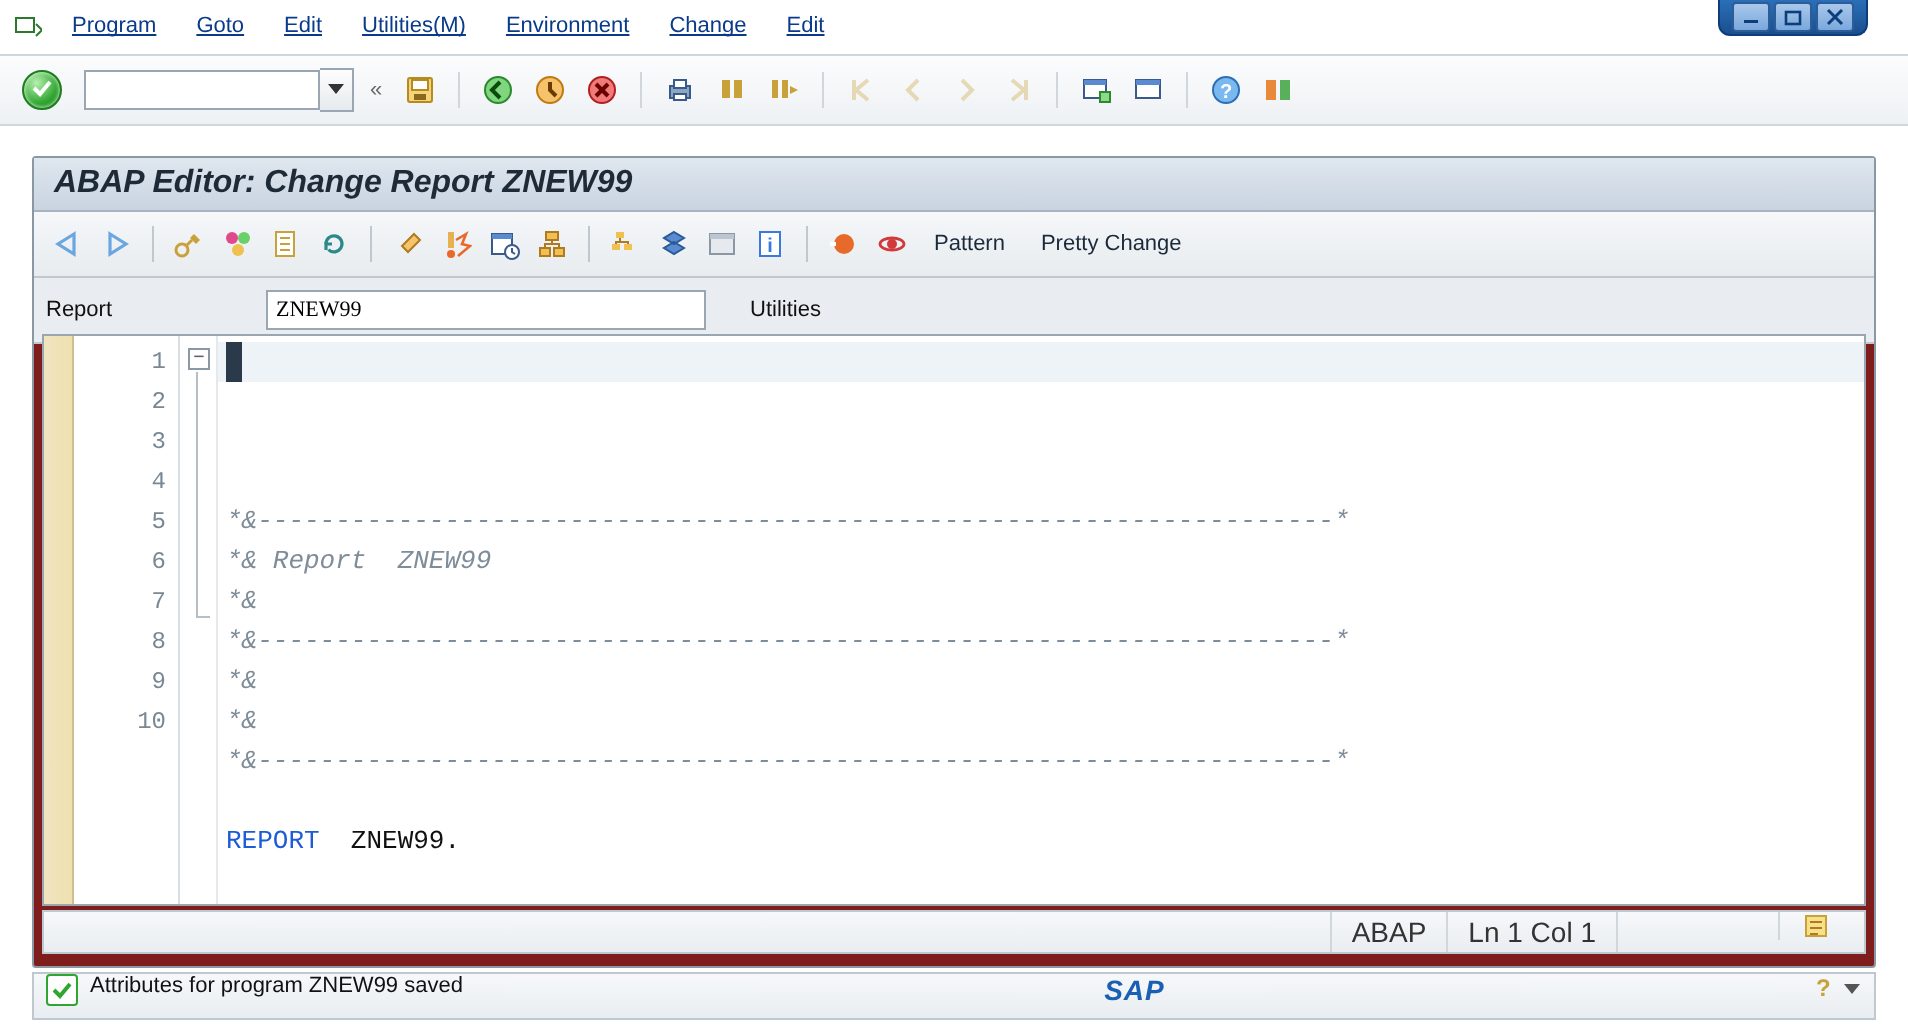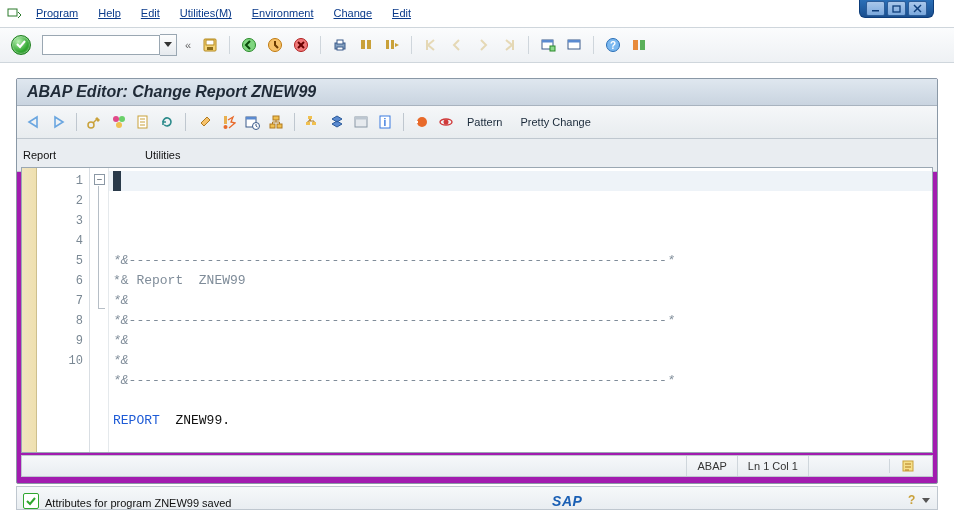--- a/index.html
+++ b/index.html
@@ -14,21 +14,21 @@
 .menuitem span{text-decoration:underline;text-decoration-skip-ink:none}
 .toolbar1{display:flex;align-items:center;padding:3px 10px;border-bottom:1px solid #cfd6dc;gap:4px;height:28px;background:linear-gradient(#fbfcfd,#eef1f4)}
 .greenball{width:18px;height:18px;border-radius:50%;background:radial-gradient(circle at 35% 30%,#b6f0b0,#2fa62f 60%,#1d7f1d);border:1px solid #1d7f1d;box-shadow:inset 0 0 2px #fff}
 .combo{display:flex;align-items:center;margin-left:6px}
 .combo input{width:110px;height:18px;border:1px solid #9aa7b2;background:#fff;padding:0 3px;font:11px Tahoma}
 .combo .drop{width:16px;height:20px;border:1px solid #9aa7b2;border-left:none;background:linear-gradient(#fdfdfd,#e6eaee);display:flex;align-items:center;justify-content:center}
 .tb-sep{width:1px;height:18px;background:#cfd6dc;margin:0 4px}
 .chev{color:#666;font-size:11px;margin:0 4px}
 .tbbtn{width:22px;height:22px;display:flex;align-items:center;justify-content:center;border-radius:2px}
 .tbbtn.disabled{opacity:.35}
-.mainpane{position:absolute;left:16px;right:16px;top:78px;bottom:30px;border:1px solid #8a98a6;background:#a21caf;border-radius:2px}
+.mainpane{position:absolute;left:16px;right:16px;top:78px;bottom:30px;border:1px solid #8a98a6;background:#7f1d1d;border-radius:2px}
 .paneltitle{background:linear-gradient(#dfe7ef,#c9d4e0);border-bottom:1px solid #a8b3bf;padding:4px 10px;font:700 italic 16px Arial,Helvetica,sans-serif;color:#1f2a37}
 .apptoolbar{display:flex;align-items:center;padding:3px 6px;gap:2px;border-bottom:1px solid #bfc7cf;background:linear-gradient(#f5f7f9,#e8ecef);height:26px}
 .at-sep{width:1px;height:18px;background:#bfc7cf;margin:0 5px}
 .txtbtn{padding:2px 8px;color:#1a2a3a}
 .reportbar{display:flex;align-items:center;padding:4px 6px;gap:10px;border-bottom:1px solid #bfc7cf;background:#e9edf1;height:24px}
 .reportbar .lbl{width:100px}
 .reportbar input{width:210px;height:18px;border:1px solid #9aa7b2;background:#fff;padding:0 4px;font:11px Tahoma}
 .reportbar .status{margin-left:12px}
 .editorwrap{position:absolute;left:4px;right:4px;top:88px;bottom:30px;border:1px solid #9aa7b2;background:#fff;display:flex}
 .marker{width:14px;background:linear-gradient(90deg,#f0e4c0,#efe0af);border-right:1px solid #cdbf8e}
@@ -36,25 +36,25 @@
 .foldcol{width:18px;background:#fff;border-right:1px solid #e5e9ec;position:relative}
 .foldbox{position:absolute;top:6px;left:4px;width:9px;height:9px;border:1px solid #8b98a5;background:#fff;font:9px/9px monospace;text-align:center;color:#55606b}
 .foldline{position:absolute;left:8px;top:18px;width:1px;height:122px;background:#b6bec6}
 .foldend{position:absolute;left:8px;top:140px;width:7px;height:1px;background:#b6bec6}
 .code{flex:1;font:13px/20px "Courier New",Consolas,monospace;padding:3px 6px 0 4px;color:#7f8c99;white-space:pre;overflow:hidden;position:relative}
 .code .hl{position:absolute;left:0;right:0;top:3px;height:20px;background:#eef3f8;z-index:0}
 .code .lines{position:relative;z-index:1}
 .kw{color:#1e5bd6}
 .plain{color:#111}
 .curmark{position:absolute;z-index:2;left:4px;top:3px;height:20px;width:8px;background:#2a3a4a}
-.editfoot{position:absolute;left:4px;right:4px;bottom:6px;height:20px;border:1px solid #bfc7cf;background:linear-gradient(#f6f8fa,#e9edf1);display:flex;align-items:center;font-size:11px;color:#333}
+.editfoot{position:absolute;left:4px;right:4px;bottom:6px;height:20px;border:1px solid #bfc7cf;background:linear-gradient(#f6f8fa,#e9edf1);display:flex;font-size:14px;color:#333}
 .editfoot .spacer{flex:1}
 .editfoot .cell{padding:0 10px;border-left:1px solid #cfd6dc;height:100%;display:flex;align-items:center}
 .editfoot .note{width:16px;height:14px;margin-right:6px;display:flex;align-items:center;justify-content:center}
-.statusbar{position:absolute;left:16px;right:16px;bottom:4px;height:22px;border:1px solid #bfc7cf;background:linear-gradient(#f6f8fa,#e9edf1);display:flex;align-items:flex-end;padding:0 6px;gap:6px}
+.statusbar{position:absolute;left:16px;right:16px;bottom:4px;height:22px;border:1px solid #bfc7cf;background:linear-gradient(#f6f8fa,#e9edf1);display:flex;align-items:flex-start;padding:0 6px;gap:6px}
 .statusbar .ok{width:14px;height:14px;border:1px solid #2fa62f;background:#fff;display:flex;align-items:center;justify-content:center;border-radius:2px}
 .statusbar .spacer{flex:1}
 .saplogo{font:800 italic 14px Arial;color:#1a5fb4;letter-spacing:.5px}
 .helpic{display:flex;gap:4px;align-items:center}
 .arrow-left{color:#5aa2e0}
 .arrow-right{color:#5aa2e0}
 .svgicon{display:block}
 </style>
 </head>
 <body>
@@ -82,21 +82,21 @@
 </div>
 
 <div class="menubar">
   <div class="menuicon">
     <svg width="14" height="14">
           <rect x="1" y="3" width="9" height="7" fill="none" stroke="#2b7a2b" stroke-width="1"></rect>
           <path d="M11 6 l3 3 l-3 3" fill="none" stroke="#2b7a2b" stroke-width="1"></path>
         </svg>
   </div>
   <div class="menuitem"><span>Program</span></div>
-  <div class="menuitem"><span>Help</span></div>
+  <div class="menuitem"><span>Goto</span></div>
   <div class="menuitem"><span>Edit</span></div>
   <div class="menuitem"><span>Utilities(M)</span></div>
   <div class="menuitem"><span>Environment</span></div>
   <div class="menuitem"><span>Change</span></div>
   <div class="menuitem"><span>Edit</span></div>
 </div>
 
 <div class="toolbar1">
   <div class="tbbtn">
         <div class="greenball"><svg width="10" height="10" style="margin:4px 0 0 4px">
@@ -318,36 +318,37 @@
             <path d="M2 8 a6 3 0 1 0 12 0 a6 3 0 1 0 -12 0" fill="none" stroke="#d03a3a" stroke-width="1.4"></path>
             <circle cx="8" cy="8" r="2.5" fill="#d03a3a"></circle>
           </svg>
         </div>
     <div class="txtbtn">Pattern</div>
     <div class="txtbtn">Pretty Change</div>
   </div>
 
   <div class="reportbar">
     <span class="lbl">Report</span>
+    <input value="ZNEW99" style="">
     <span class="status">Utilities</span>
   </div>
 
   <div class="editorwrap">
     <div class="marker"></div>
     <div class="gutter">1<br>2<br>3<br>4<br>5<br>6<br>7<br>8<br>9<br>10</div>
     <div class="foldcol">
       <div class="foldbox">−</div>
       <div class="foldline"></div>
       <div class="foldend"></div>
     </div>
     <div class="code">
       <div class="hl"></div>
       <div class="curmark"></div>
       <div class="lines"><span style="font-style:italic">*&amp;---------------------------------------------------------------------*</span>
-<span style="">*&amp; Report  ZNEW99</span>
+<span style="font-style:italic">*&amp; Report  ZNEW99</span>
 <span style="font-style:italic">*&amp;</span>
 <span style="font-style:italic">*&amp;---------------------------------------------------------------------*</span>
 <span style="font-style:italic">*&amp;</span>
 <span style="font-style:italic">*&amp;</span>
 <span style="font-style:italic">*&amp;---------------------------------------------------------------------*</span>
 <span></span>
 <span><span class="kw">REPORT</span><span class="plain">  ZNEW99.</span></span>
 <span></span></div>
     </div>
   </div>

